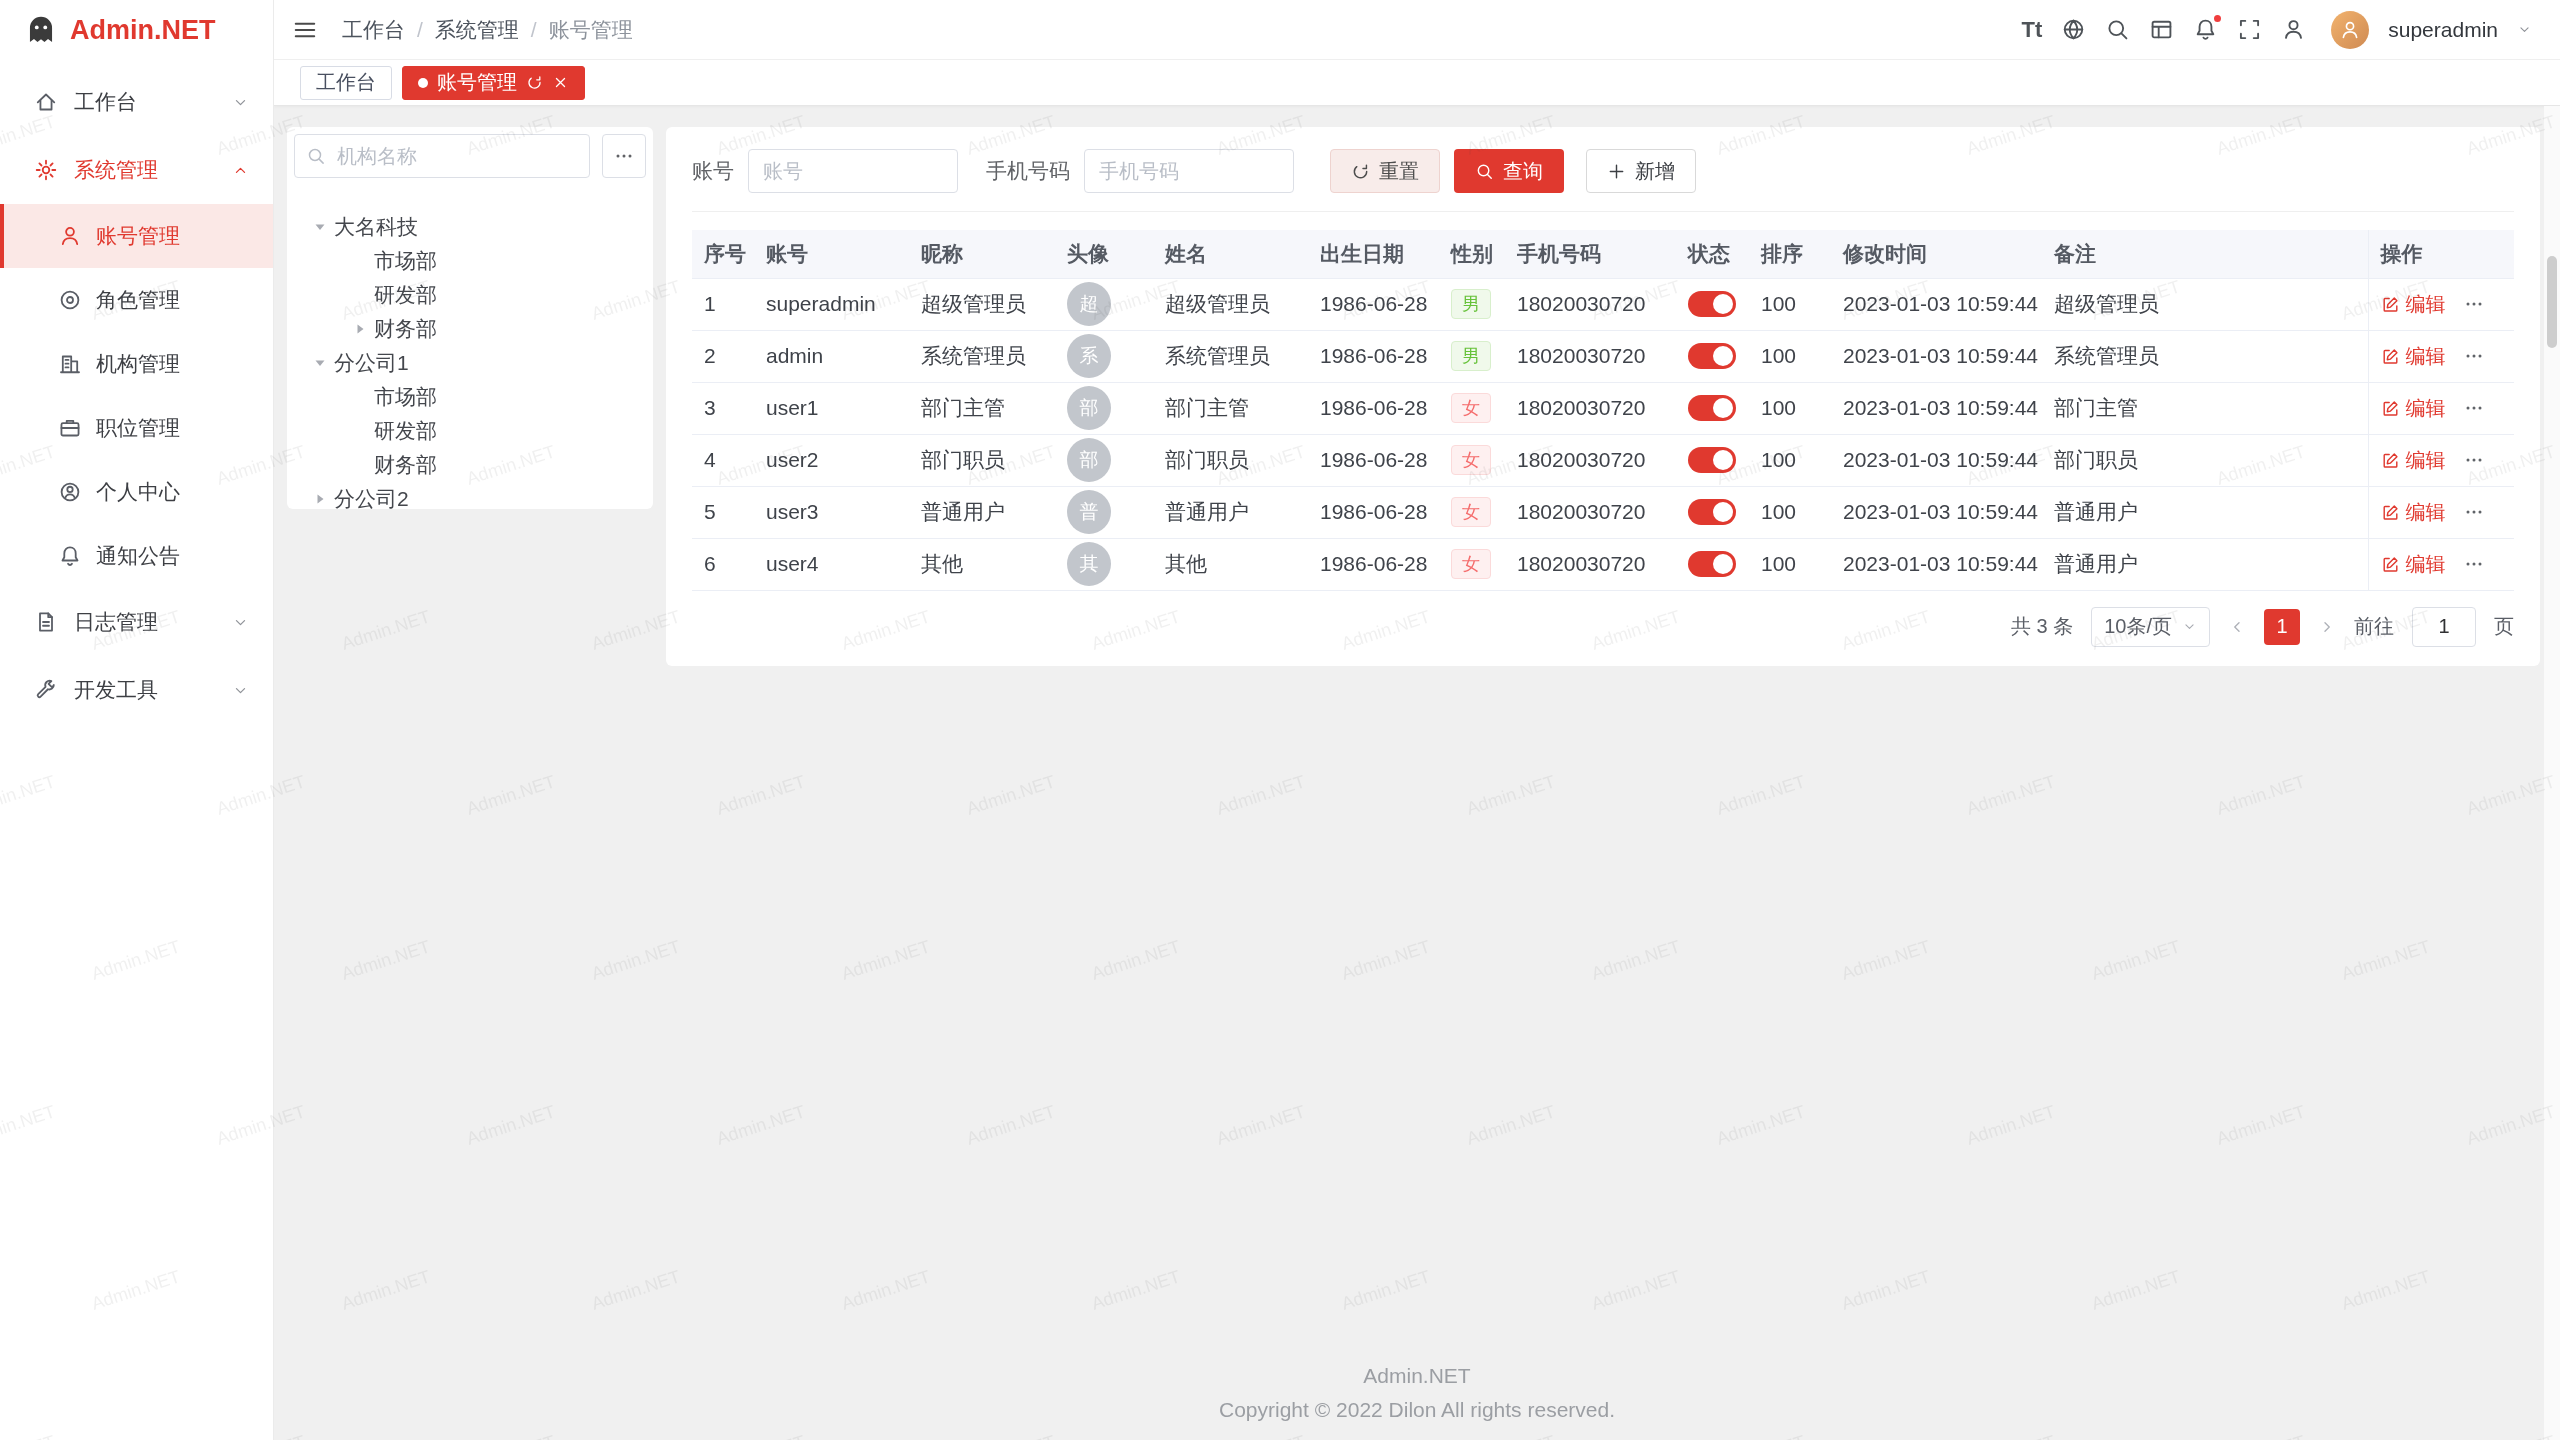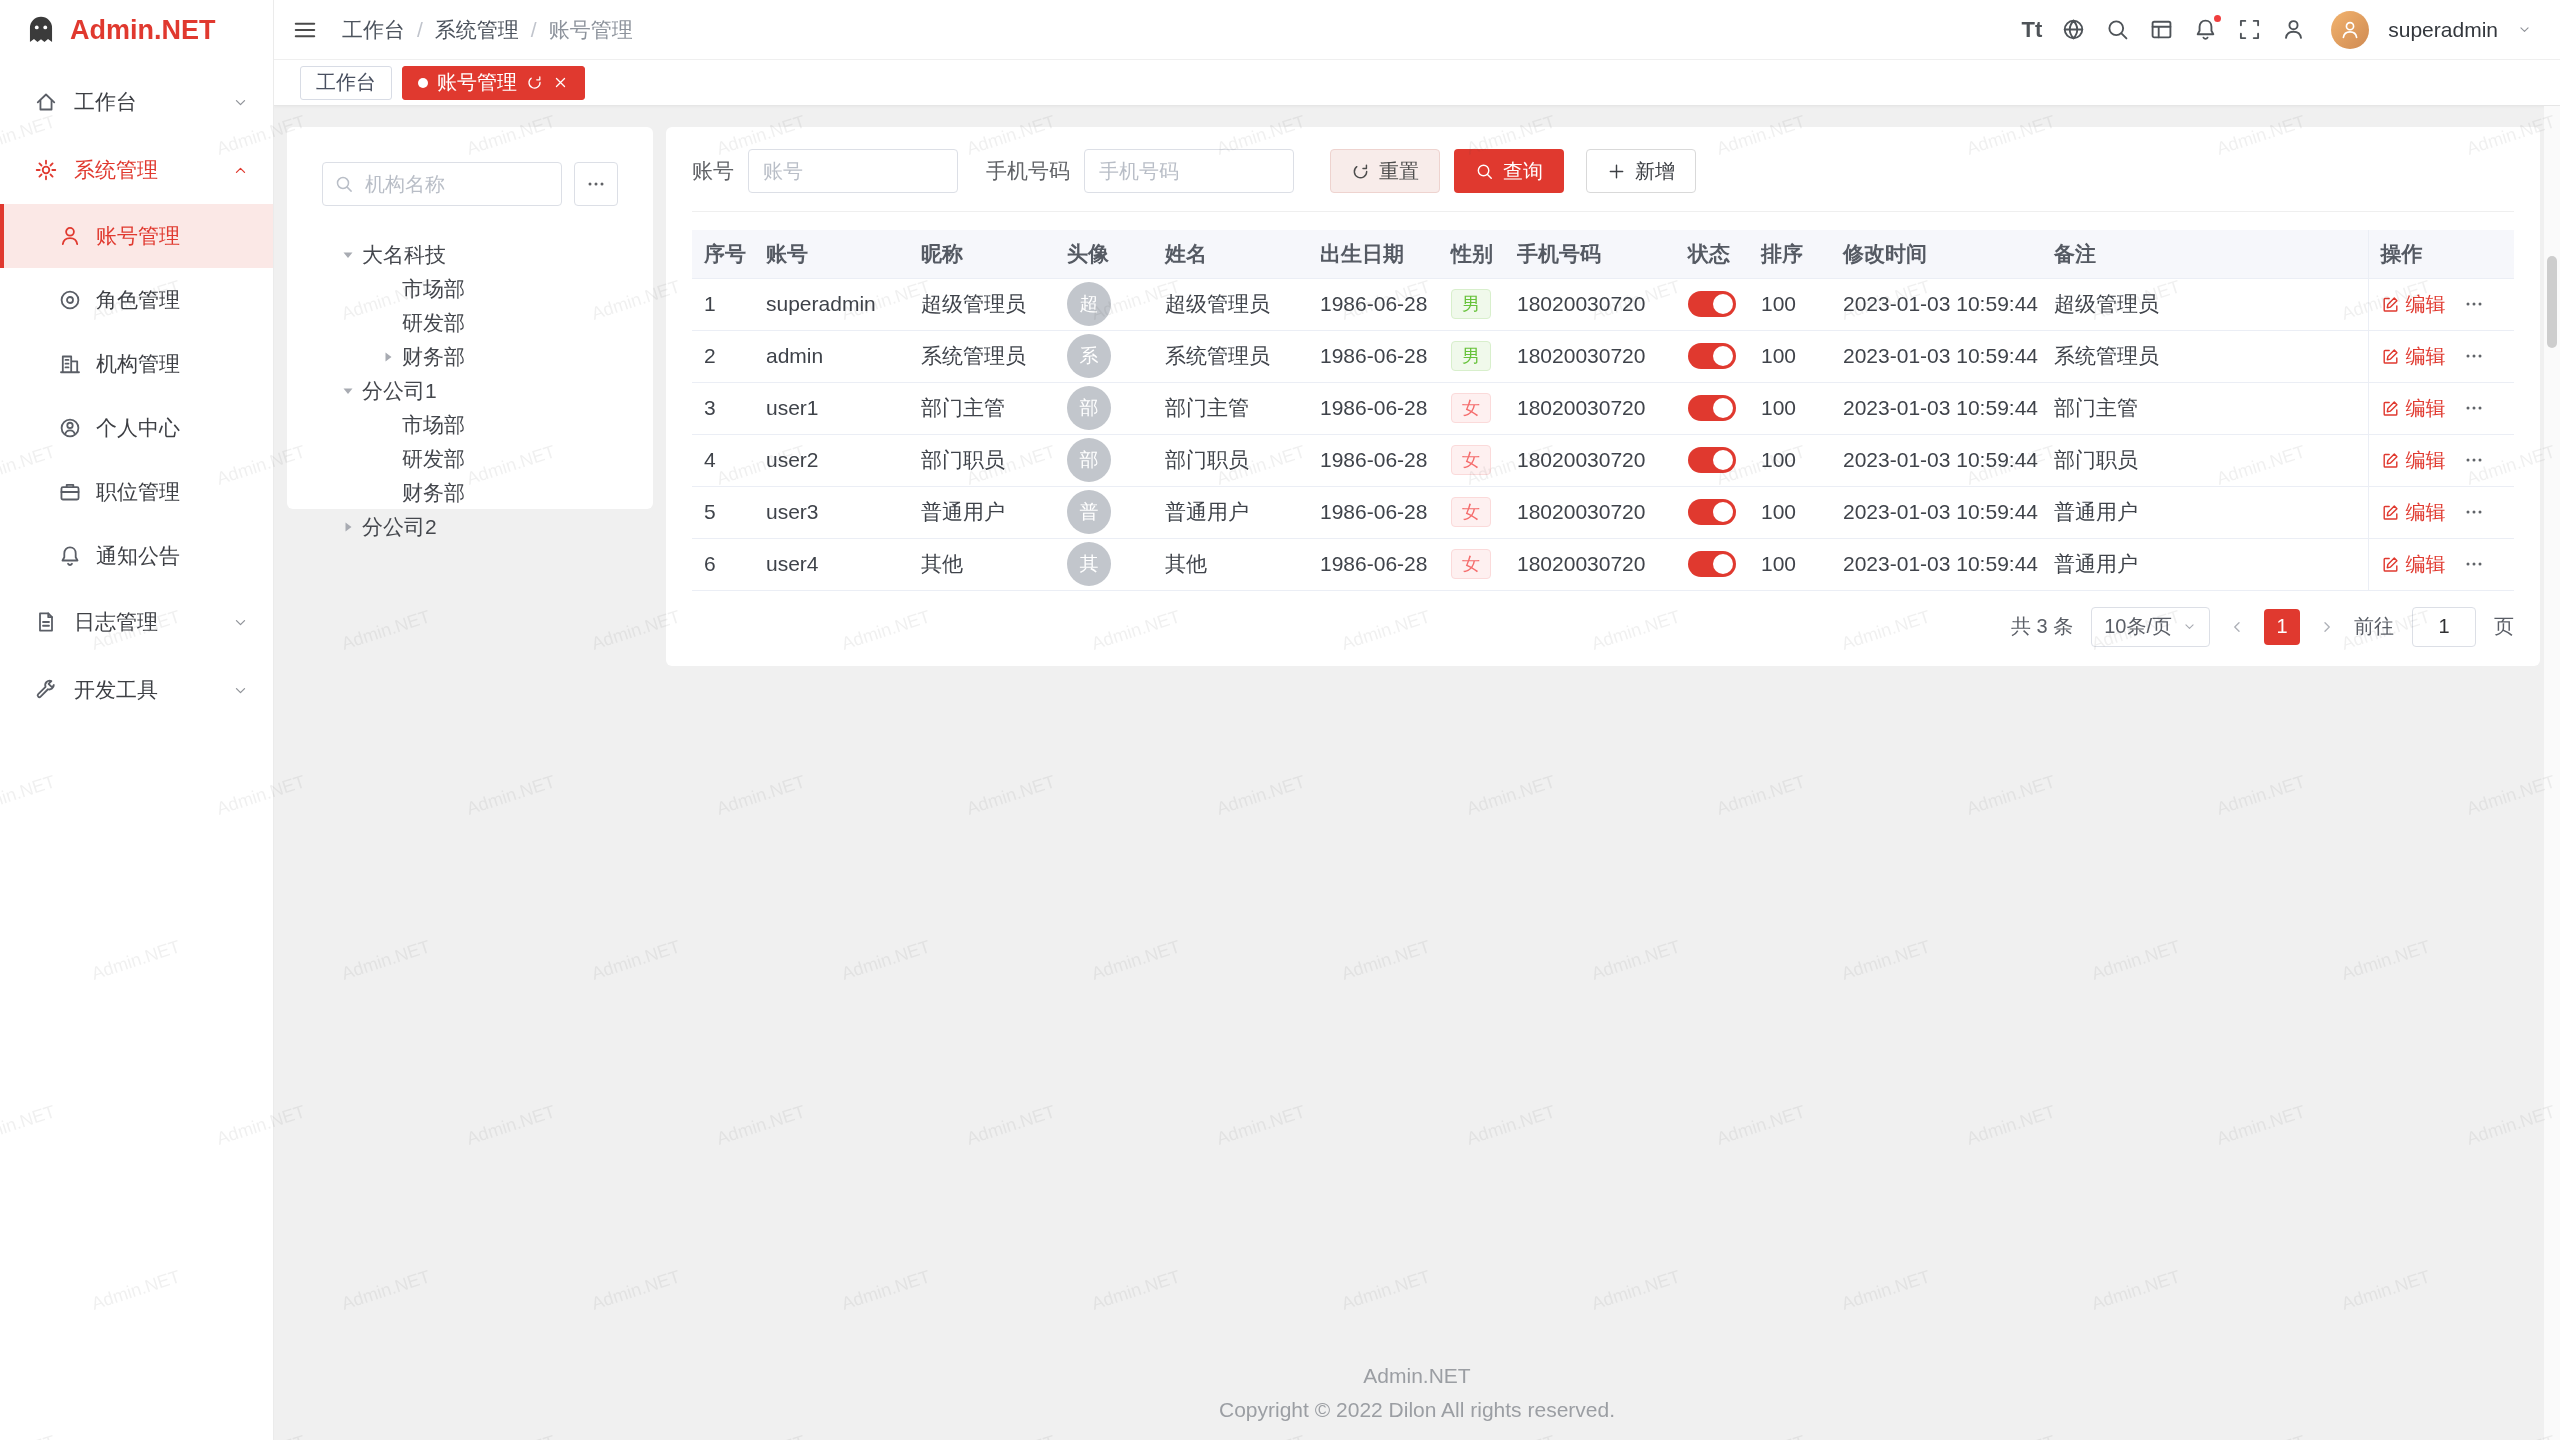--- a/index.html
+++ b/index.html
@@ -44,21 +44,21 @@
 .user-chev{width:15px;height:15px;color:#909399;cursor:pointer}
 
 .tabsbar{height:46px;background:#fff;border-bottom:1px solid #e6e6e6;display:flex;align-items:center;gap:10px;padding:0 26px;box-shadow:0 1px 3px rgba(0,0,0,.04)}
 .tab{height:34px;display:inline-flex;align-items:center;gap:9px;padding:0 15px;border:1px solid #d8dce5;background:#fff;color:#495060;font-size:20px;border-radius:3px;cursor:pointer}
 .tab.active{background:var(--primary,#e0392f);border-color:var(--primary,#e0392f);color:#fff}
 .tab .dot{width:10px;height:10px;border-radius:50%;background:#fff}
 .tab .tsm{width:17px;height:17px}
 
 .content{display:flex;gap:13px;padding:21px 20px 0 13px;align-items:flex-start}
 .panel{background:#fff;border-radius:6px}
-.org-panel{width:366px;height:382px;padding:35px;flex:none}
+.org-panel{width:366px;height:382px;padding:7px;flex:none}
 .org-search{display:flex;gap:12px;align-items:center}
 .search-box{flex:1;position:relative}
 .search-box .sic{position:absolute;left:12px;top:12px;width:20px;height:20px;color:#b9bec7}
 .search-box input{width:100%;height:44px;border:1px solid #dcdfe6;border-radius:4px;padding:0 12px 0 42px;font-size:20px;color:#303133;outline:none}
 .search-box input::placeholder{color:#b9bec7}
 .more-btn{width:44px;height:44px;border:1px solid #dcdfe6;border-radius:4px;background:#fff;display:flex;align-items:center;justify-content:center;color:#606266;cursor:pointer}
 .more-btn .ic{width:20px;height:20px}
 .tree{margin-top:32px}
 .tree-item{height:34px;display:flex;align-items:center;gap:6px;font-size:21px;color:#44474d;cursor:pointer}
 .tree-item.lv0{padding-left:18px}
@@ -174,35 +174,35 @@
         <span class="ic mi">
           <svg viewBox="0 0 16 16">
             <path d="M3.2 13.5V3h5.6v10.5M8.8 6.2h4v7.3M2 13.5h12M5 5.3h2M5 7.8h2M5 10.3h2"></path>
           </svg>
         </span>
         <span>机构管理</span>
       </div>
       <div class="submenu-item">
         <span class="ic mi">
           <svg viewBox="0 0 16 16">
+            <rect x="2.3" y="4.8" width="11.4" height="8.2" rx="1"></rect>
+            <path d="M5.8 4.8V3.2h4.4v1.6M2.3 8h11.4"></path>
+          </svg>
+        </span>
+        <span>职位管理</span>
+      </div>
+      <div class="submenu-item">
+        <span class="ic mi">
+          <svg viewBox="0 0 16 16">
             <circle cx="8" cy="8" r="5.6"></circle>
             <circle cx="8" cy="6.3" r="1.8"></circle>
             <path d="M4.7 12.3c.5-1.9 1.8-2.7 3.3-2.7s2.8.8 3.3 2.7"></path>
           </svg>
         </span>
         <span>个人中心</span>
-      </div>
-      <div class="submenu-item">
-        <span class="ic mi">
-          <svg viewBox="0 0 16 16">
-            <rect x="2.3" y="4.8" width="11.4" height="8.2" rx="1"></rect>
-            <path d="M5.8 4.8V3.2h4.4v1.6M2.3 8h11.4"></path>
-          </svg>
-        </span>
-        <span>职位管理</span>
       </div>
       <div class="submenu-item">
         <span class="ic mi">
           <svg viewBox="0 0 16 16">
             <path d="M8 2.3c2.3 0 3.8 1.7 3.8 4v2.5l1.2 2.2H3L4.2 8.8V6.3c0-2.3 1.5-4 3.8-4z"></path>
             <path d="M6.7 13.2c.3.5.8.8 1.3.8s1-.3 1.3-.8"></path>
           </svg>
         </span>
         <span>通知公告</span>
       </div>

